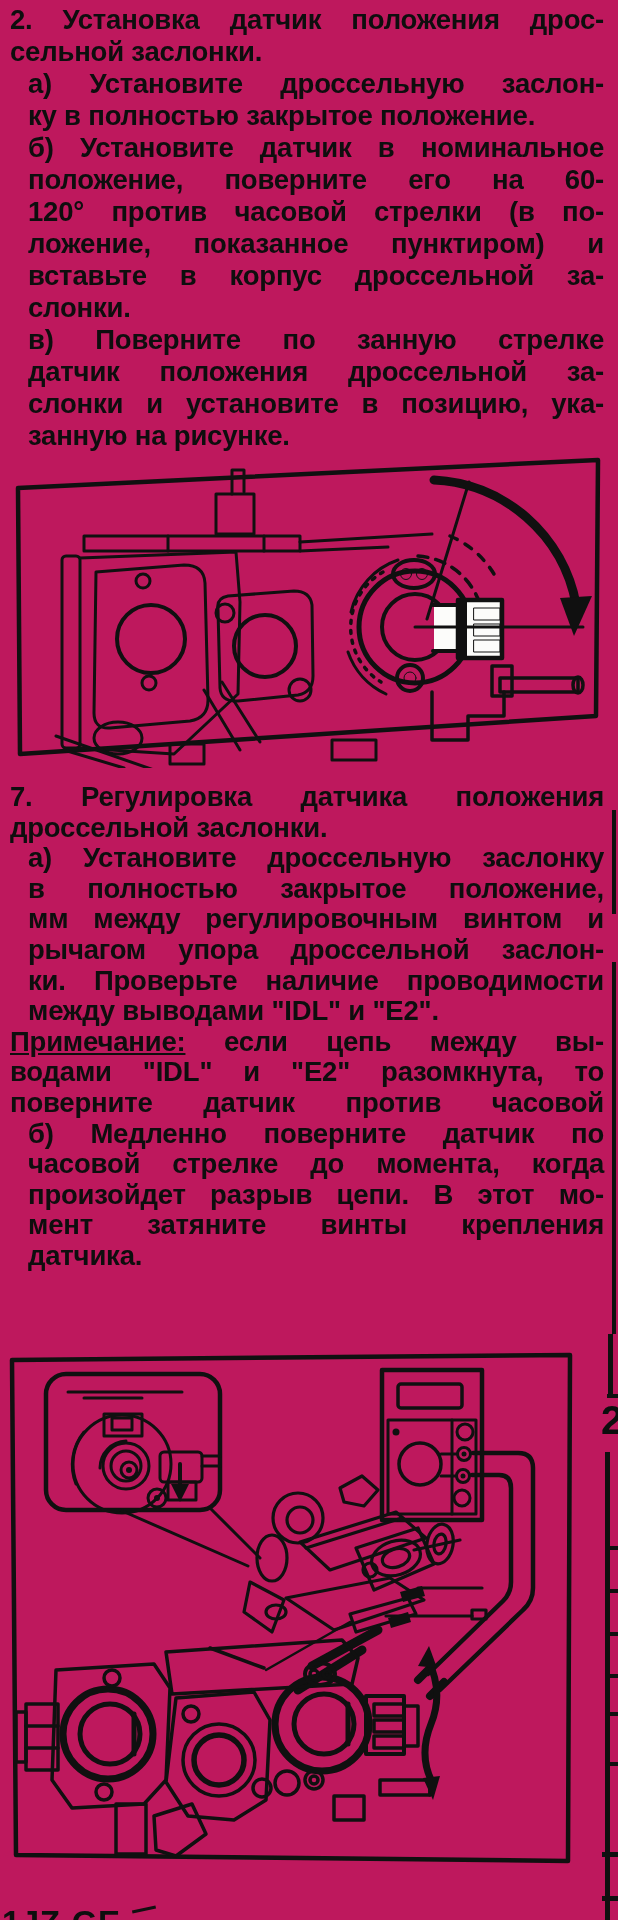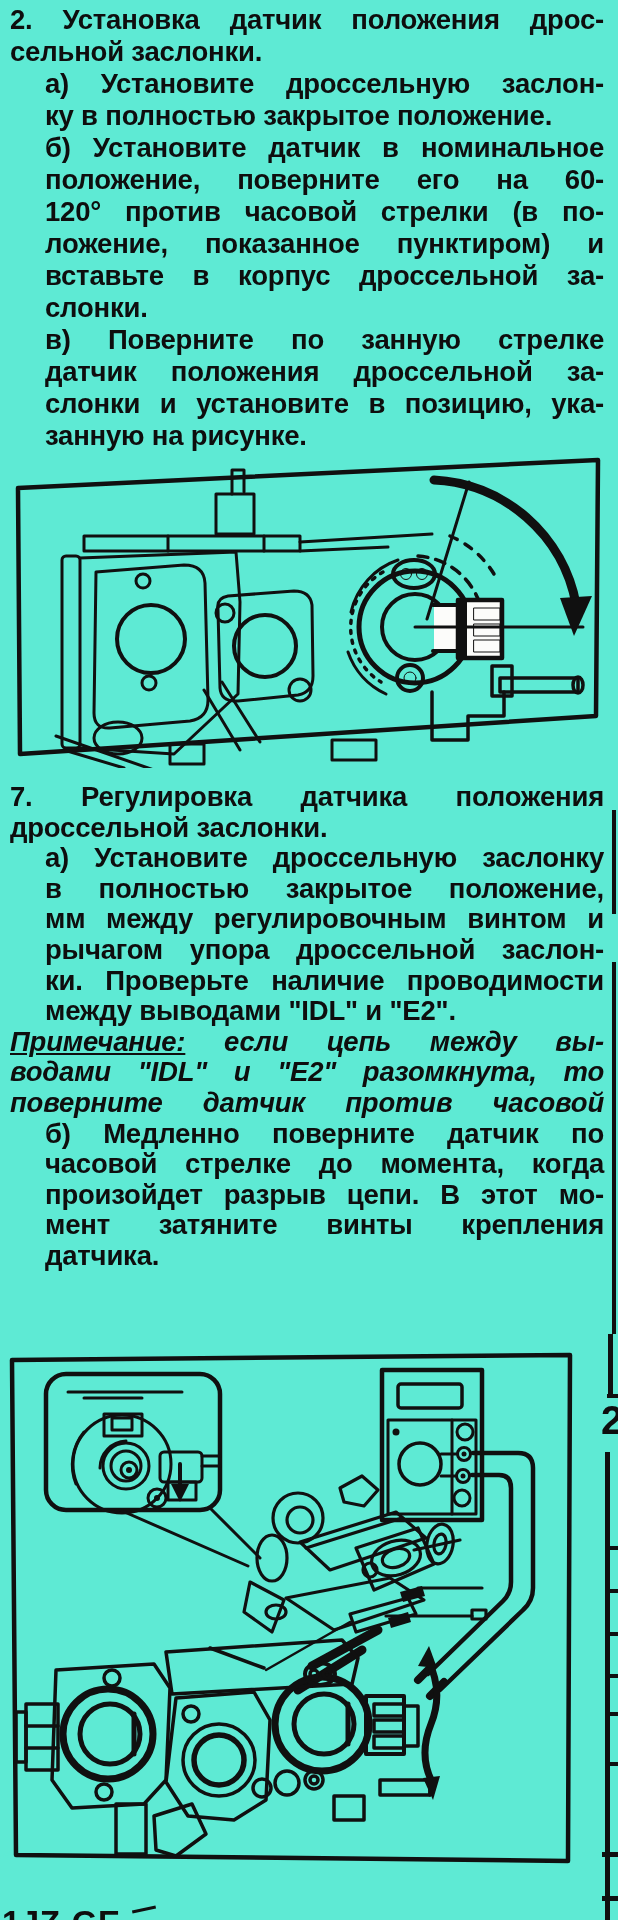--- a/index.html
+++ b/index.html
@@ -1,40 +1,40 @@
 <!DOCTYPE html>
 <html><head>
 <meta charset="utf-8">
 <style>
   html,body{margin:0;padding:0;}
   .page{
     position:relative;
     width:618px;height:1920px;
-    background:#5eead4;
+    background:#be185d;
     overflow:hidden;
     font-family:"Liberation Sans",sans-serif;
     color:#0e0e0e;
   }
   .textblock{position:absolute;left:10px;width:594px;}
   .s2{top:4px;}
   .s3{top:782px;}
   .line{
     font-weight:700;
     font-size:27.5px;
     letter-spacing:-0.2px;
     text-align:justify;
     text-align-last:justify;
     white-space:nowrap;
     overflow:visible;
   }
   .s2 .line{height:32px;line-height:32px;}
   .s3 .line{height:30.6px;line-height:30.6px;}
   .line.last{text-align-last:left;}
-  .para.lvl1 .line{margin-left:35px;}
-  .para.note .line{font-style:italic;}
+  .para.lvl1 .line{margin-left:18px;}
+  .para.note .line{}
   .para.note .u{text-decoration:underline;}
   .fig{position:absolute;}
   .fig svg{display:block;}
   .footer{
     position:absolute;left:2px;top:1904px;
     font-weight:700;font-size:33px;letter-spacing:0.5px;
   }
   .artifact{position:absolute;background:#101010;}
   .sidenum{
     position:absolute;left:601px;top:1398px;

